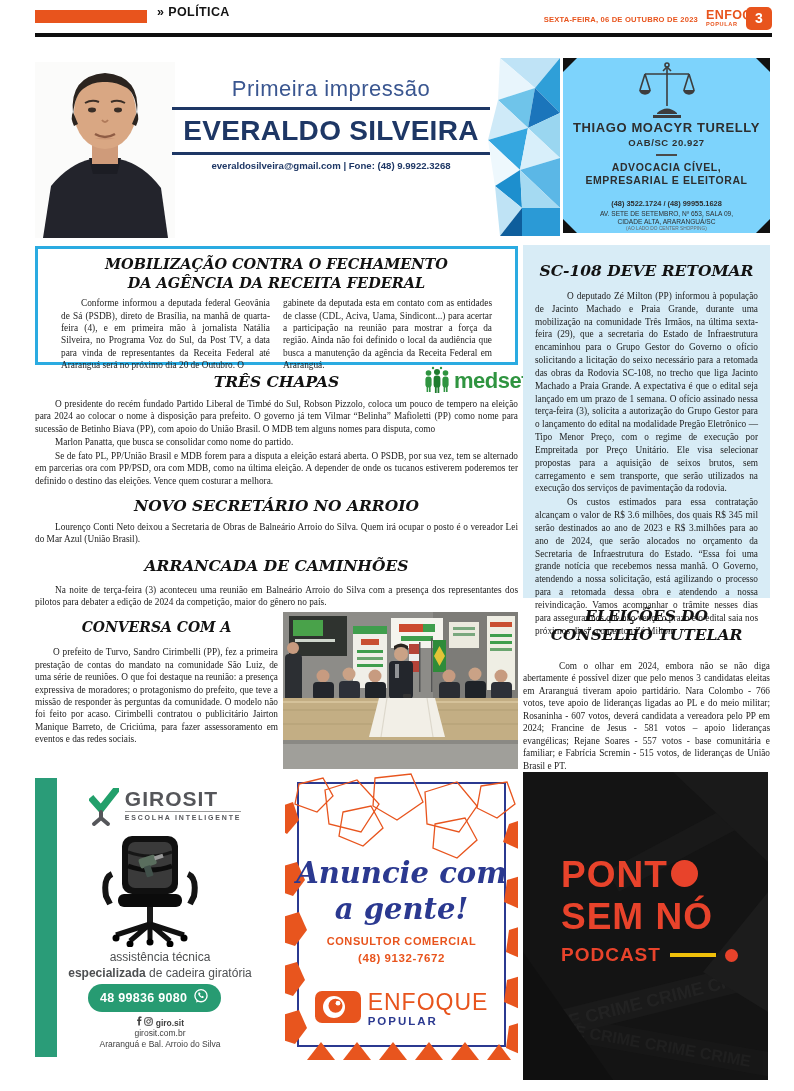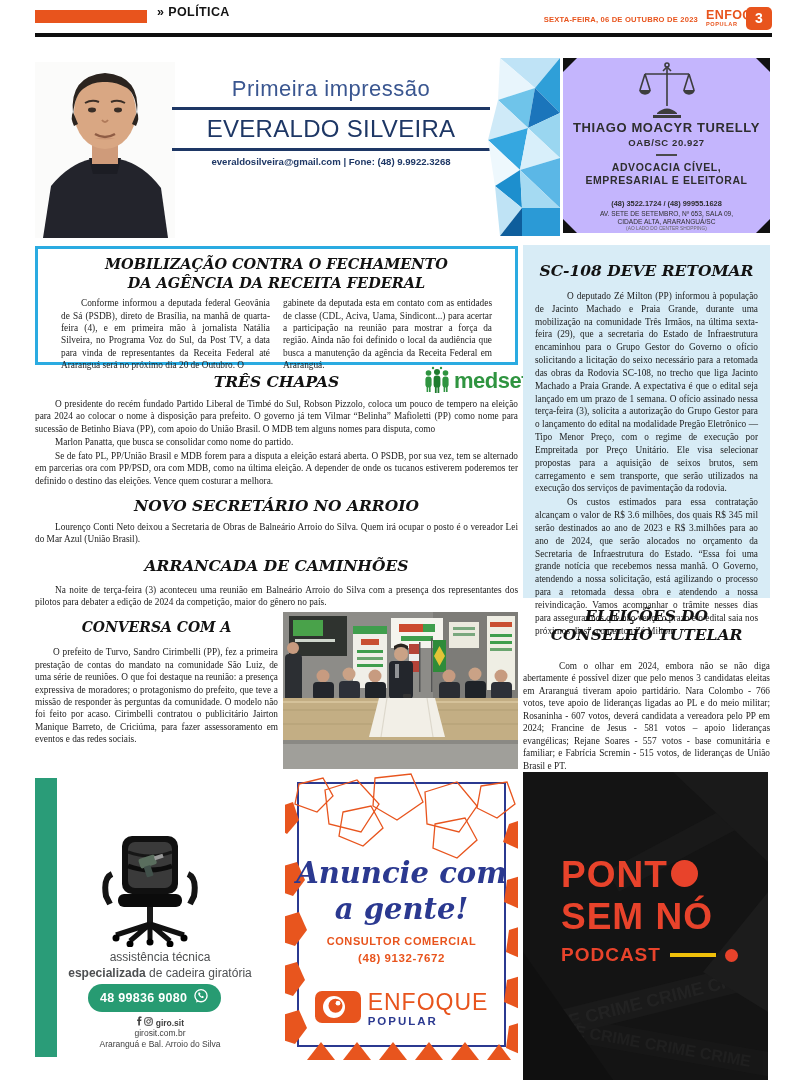--- a/index.html
+++ b/index.html
@@ -19,25 +19,25 @@
   .hdr-brand .b1{font-size:12.5px;font-weight:bold;letter-spacing:.4px;}
   .hdr-brand .b2{font-size:5.6px;font-weight:bold;letter-spacing:.6px;}
   .hdr-pg{left:746px;top:7px;width:26px;height:23px;background:#e8541d;border-radius:5px;
           color:#fff;font-size:14px;font-weight:bold;text-align:center;line-height:23px;}
   .hdr-rule{left:35px;top:33px;width:737px;height:4px;background:#0e0e0e;}
 
   
   .mast-title{left:172px;top:76px;width:318px;text-align:center;}
   .mast-kicker{font-size:22px;font-weight:300;color:#3a5690;letter-spacing:.5px;font-family:"Liberation Sans",sans-serif;}
   .mast-rule{height:3px;background:#1e3765;margin:5px 0;}
-  .mast-name{font-size:24px;font-weight:400;color:#1e3765;font-family:"Liberation Sans",sans-serif;letter-spacing:.3px;}
+  .mast-name{font-size:28px;font-weight:700;color:#1e3765;font-family:"Liberation Sans",sans-serif;letter-spacing:.3px;}
   .mast-contact{font-size:9.6px;font-weight:bold;color:#1e3765;font-family:"Liberation Sans",sans-serif;margin-top:4px;}
 
   
-  .law{left:563px;top:58px;width:207px;height:175px;background:#c4b5fd;text-align:center;
+  .law{left:563px;top:58px;width:207px;height:175px;background:#7dd3fc;text-align:center;
        font-family:"Liberation Sans",sans-serif;color:#2e2e2e;}
   .law .nm{position:absolute;left:0;top:62px;width:100%;font-size:13px;font-weight:bold;letter-spacing:.6px;}
   .law .oab{position:absolute;left:0;top:79px;width:100%;font-size:9.5px;font-weight:bold;letter-spacing:.6px;}
   .law .dv{position:absolute;left:93px;top:96px;width:21px;height:2px;background:#4a4a4a;}
   .law .a1{position:absolute;left:0;top:103px;width:100%;font-size:10.5px;font-weight:bold;letter-spacing:.6px;}
   .law .a2{position:absolute;left:0;top:116px;width:100%;font-size:10.5px;font-weight:bold;letter-spacing:.6px;}
   .law .ph{position:absolute;left:0;top:141px;width:100%;font-size:7.4px;font-weight:bold;}
   .law .ad1{position:absolute;left:0;top:152px;width:100%;font-size:6.6px;}
   .law .ad2{position:absolute;left:0;top:160px;width:100%;font-size:6.6px;}
   .law .ad3{position:absolute;left:0;top:168px;width:100%;font-size:4.8px;color:#666;}
@@ -338,20 +338,32 @@
   <div class="abs hed ele-h" style="left:523px;top:606px;width:247px;">
     <div>ELEIÇÕES DO</div>
     <div>CONSELHO TUTELAR</div>
   </div>
   <div class="abs btxt ele-b" style="left:523px;top:660px;width:247px;">
     <p>Com o olhar em 2024, embora não se não diga abertamente é possível dizer que pelo menos 3 candidatas eleitas em Araranguá tiveram apoio partidário. Nara Colombo - 766 votos, teve apoio de lideranças ligadas ao PL e do meio militar; Rosaninha - 607 votos, deverá candidata a vereadora pelo PP em 2024; Francine de Jesus - 581 votos – apoio lideranças evangélicas; Rejane Soares - 557 votos - base comunitária e familiar; e Fabrícia Scremin - 515 votos, de lideranças de União Brasil e PT.</p>
   </div>
 
   <div class="abs gir">
     <div class="bar"></div>
+    <div class="logo">
+      <span>
+        <svg width="30" height="40" viewBox="0 0 30 40">
+          <path d="M4,12 L12,21 L27,2" stroke="#22a06b" stroke-width="7" fill="none" stroke-linecap="square"></path>
+          <path d="M12,24 v6 M12,30 l-7,6 M12,30 l7,6" stroke="#55565a" stroke-width="4" fill="none" stroke-linecap="round"></path>
+        </svg>
+      </span>
+      <span>
+        <div class="bname">GIROSIT</div>
+        <div class="btag">ESCOLHA INTELIGENTE</div>
+      </span>
+    </div>
     <div class="chair">
       <svg width="100" height="113" viewBox="0 0 100 113">
         <rect x="22" y="2" width="56" height="58" rx="10" fill="#101010"></rect>
         <rect x="28" y="8" width="44" height="46" rx="7" fill="#3a3a3a"></rect>
         <path d="M28,18 Q50,26 72,18" stroke="#161616" stroke-width="3" fill="none"></path>
         <path d="M28,32 Q50,40 72,32" stroke="#0d0d0d" stroke-width="5" fill="none"></path>
         <g transform="rotate(-18 50 30)">
           <rect x="40" y="22" width="17" height="10" rx="2" fill="#5a6e5e"></rect>
           <rect x="56" y="24" width="9" height="4" fill="#9a9a9a"></rect>
           <rect x="43" y="31" width="7" height="11" rx="1" fill="#41504a"></rect>

